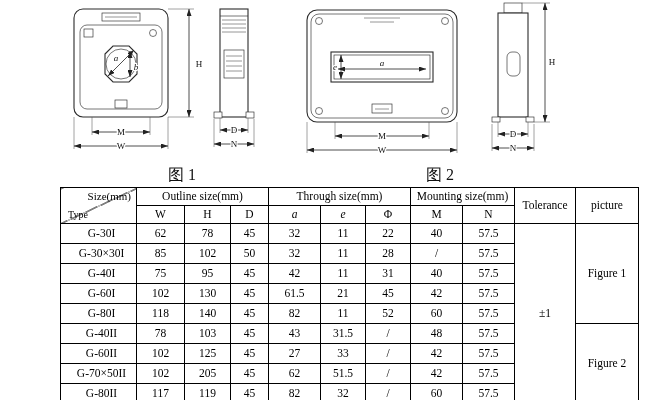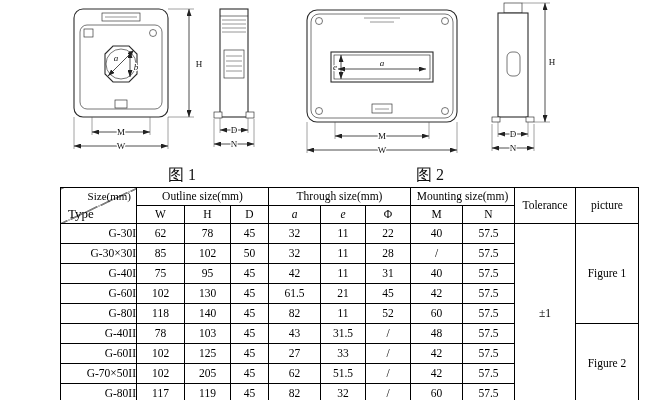--- a/index.html
+++ b/index.html
@@ -14,24 +14,24 @@
   .dim{stroke:#222;stroke-width:0.8;fill:none;}
   .ext{stroke:#555;stroke-width:0.55;fill:none;}
   .gray{stroke:#8a8a8a;stroke-width:0.9;fill:none;}
   .lbl{font-family:"Liberation Serif",serif;font-size:9px;fill:#111;text-anchor:middle;paint-order:stroke;stroke:#fff;stroke-width:2.5px;stroke-linejoin:round;}
   .it{font-style:italic;}
 
   
   #spec-table{position:absolute;left:60px;top:187px;border-collapse:collapse;table-layout:fixed;}
   #spec-table td,#spec-table th{border:1px solid #000;font-weight:normal;font-size:11.5px;color:#000;text-align:center;padding:0;height:19px;line-height:1;white-space:nowrap;overflow:hidden;font-family:"Liberation Serif",serif;}
   #spec-table thead th{height:17px;}
-  #spec-table td.type{text-align:right;padding-left:6px;}
+  #spec-table td.type{text-align:center;padding-left:6px;}
   #spec-table th.corner{position:relative;background-image:linear-gradient(to bottom right,transparent 49.4%,#000 49.4%,#000 50.6%,transparent 50.6%);margin-top:32px;}
   .corner-top{position:absolute;top:3px;right:5px;font-size:11px;}
-  .corner-bottom{position:absolute;bottom:3px;left:7px;font-size:13px;}
+  .corner-bottom{position:absolute;bottom:3px;left:7px;font-size:10px;}
 </style>
 </head>
 <body>
 
 <div id="page">
 
   <svg class="fig" style="left:60px;top:4px;" width="146" height="152" viewBox="0 0 146 152">
     <defs>
       <marker id="ar1" markerUnits="userSpaceOnUse" markerWidth="7" markerHeight="5" refX="7" refY="2.5" orient="auto-start-reverse">
         <path d="M0,0 L7,2.5 L0,5 Z" fill="#222"></path>
@@ -181,21 +181,21 @@
       <text x="35" y="137" class="lbl">D</text>
     </g>
     <g>
       <line x1="14" y1="124" x2="14" y2="151" class="ext"></line>
       <line x1="56" y1="124" x2="56" y2="151" class="ext"></line>
       <line x1="14" y1="148" x2="56" y2="148" class="dim" marker-start="url(#ar4)" marker-end="url(#ar4)"></line>
       <text x="35" y="151" class="lbl">N</text>
     </g>
   </svg>
 
-  <div class="caption" style="left:416px;top:165px;">图 2</div>
+  <div class="caption" style="left:426px;top:165px;">图 2</div>
 
   <table id="spec-table">
     <colgroup>
       <col style="width:76px">
         <col style="width:48px">
         <col style="width:46px">
         <col style="width:38px">
       <col style="width:52px">
         <col style="width:45px">
         <col style="width:45px">

